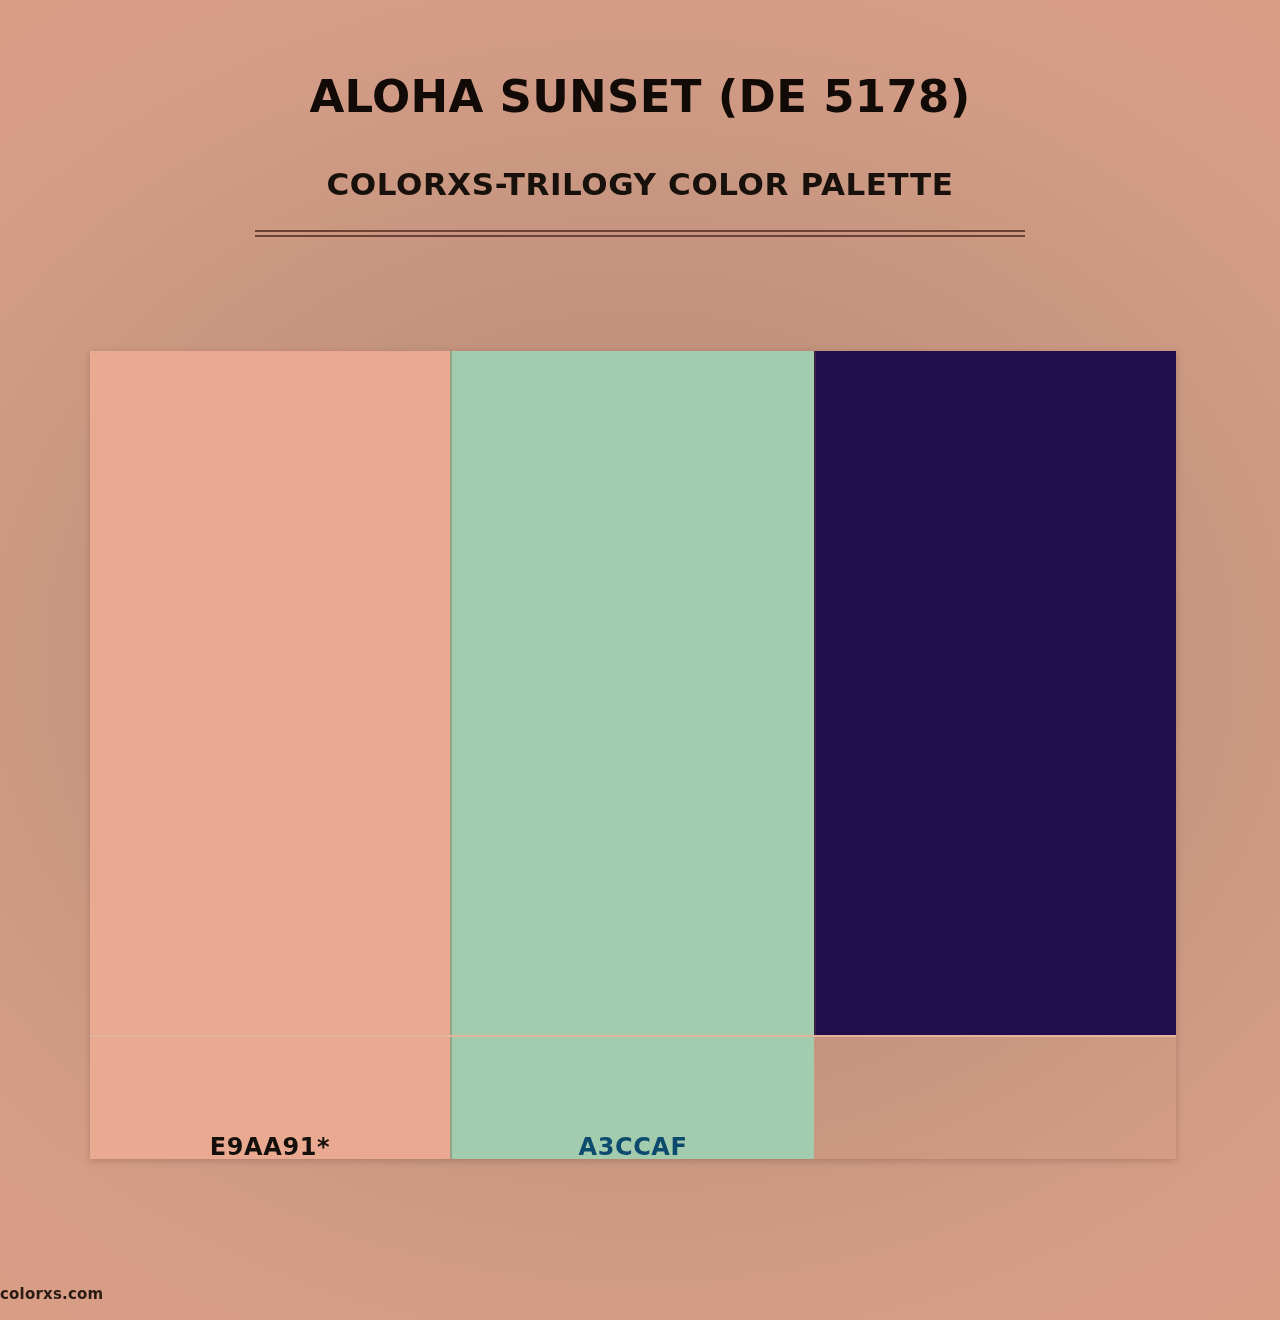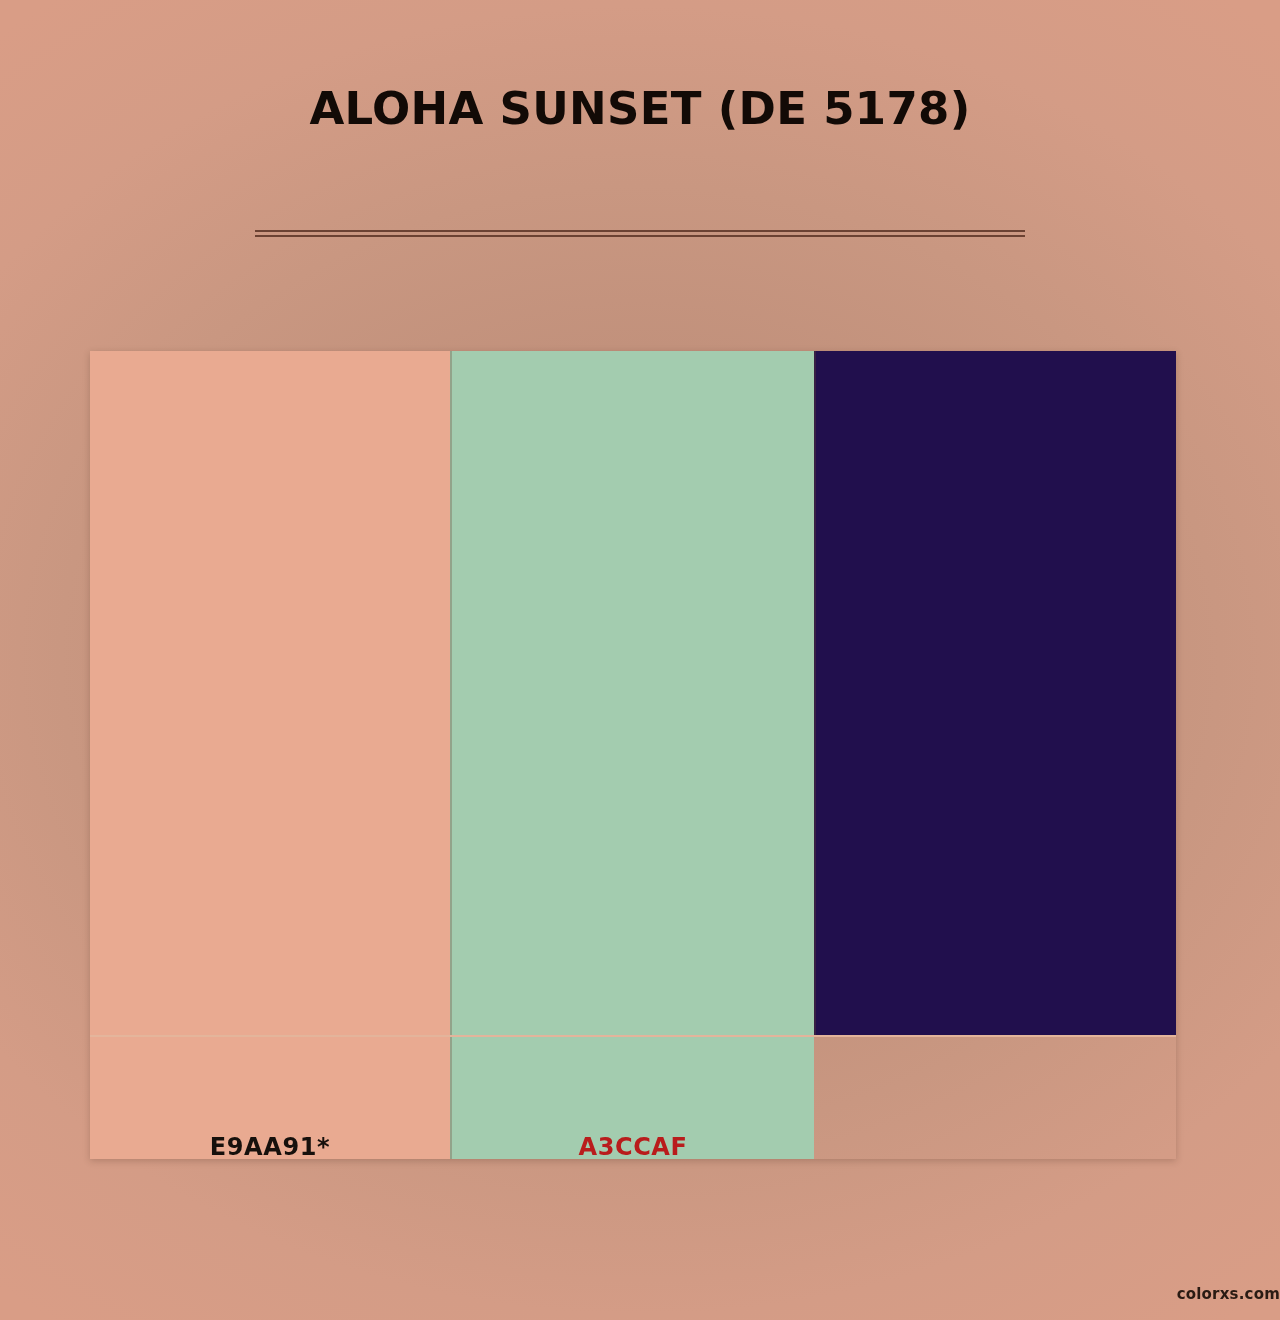--- a/index.html
+++ b/index.html
@@ -25,21 +25,21 @@
         #c99781 58%,
         #d49c86 80%,
         #d99d86 100%);
     box-sizing: border-box;
   }
 
   
   .header {
     position: absolute;
     left: 0;
-    top: 16px;
+    top: 4px;
     width: 1280px;
     padding-top: 70px;
     text-align: center;
   }
   .title {
     font-size: 45px;
     font-weight: 700;
     letter-spacing: 0.3px;
     color: #120a06;
     line-height: 1.0;
@@ -126,57 +126,58 @@
     margin: 0;
     user-select: none;
   }
 
   
   .footer {
     position: absolute;
     left: 0;
     top: 1284px;
     width: 1280px;
-    text-align: right;
+    text-align: left;
   }
   .footer-text {
     font-size: 15px;
     font-weight: 700;
     color: #2a1b13;
     letter-spacing: 0.2px;
   }
 </style>
 </head>
 <body>
 
 <div class="page">
 
   <div class="header">
     <h1 class="title">Aloha Sunset (DE 5178)</h1>
+    <h2 class="subtitle">Colorxs-Trilogy Color Palette</h2>
   </div>
 
   <div class="divider">
     <div class="rule top"></div>
     <div class="rule bottom"></div>
   </div>
 
   <div class="palette">
 
     <div class="swatch-row">
       <div class="swatch col-1" id="sw-color-0" style="background: rgb(233, 170, 145);"></div>
       <div class="swatch col-2" id="sw-color-1" style="background: rgb(163, 204, 175);"></div>
       <div class="swatch col-3" id="sw-color-2" style="background: rgb(33, 15, 77);"></div>
     </div>
 
     <div class="label-row">
       <div class="cell col-1" id="sw-label-0" style="background: rgb(233, 170, 145);">
         <span class="hex" id="sw-hex-0" style="color: rgb(22, 16, 12);">E9AA91*</span>
       </div>
       <div class="cell col-2" id="sw-label-1" style="background: rgb(163, 204, 175);">
-        <span class="hex" id="sw-hex-1" style="color: #b91c1c;">A3CCAF</span>
+        <span class="hex" id="sw-hex-1" style="color: #0c4a6e;">A3CCAF</span>
       </div>
     </div>
 
   </div>
 
   <div class="footer">
     <span class="footer-text">colorxs.com</span>
   </div>
 
 </div>

